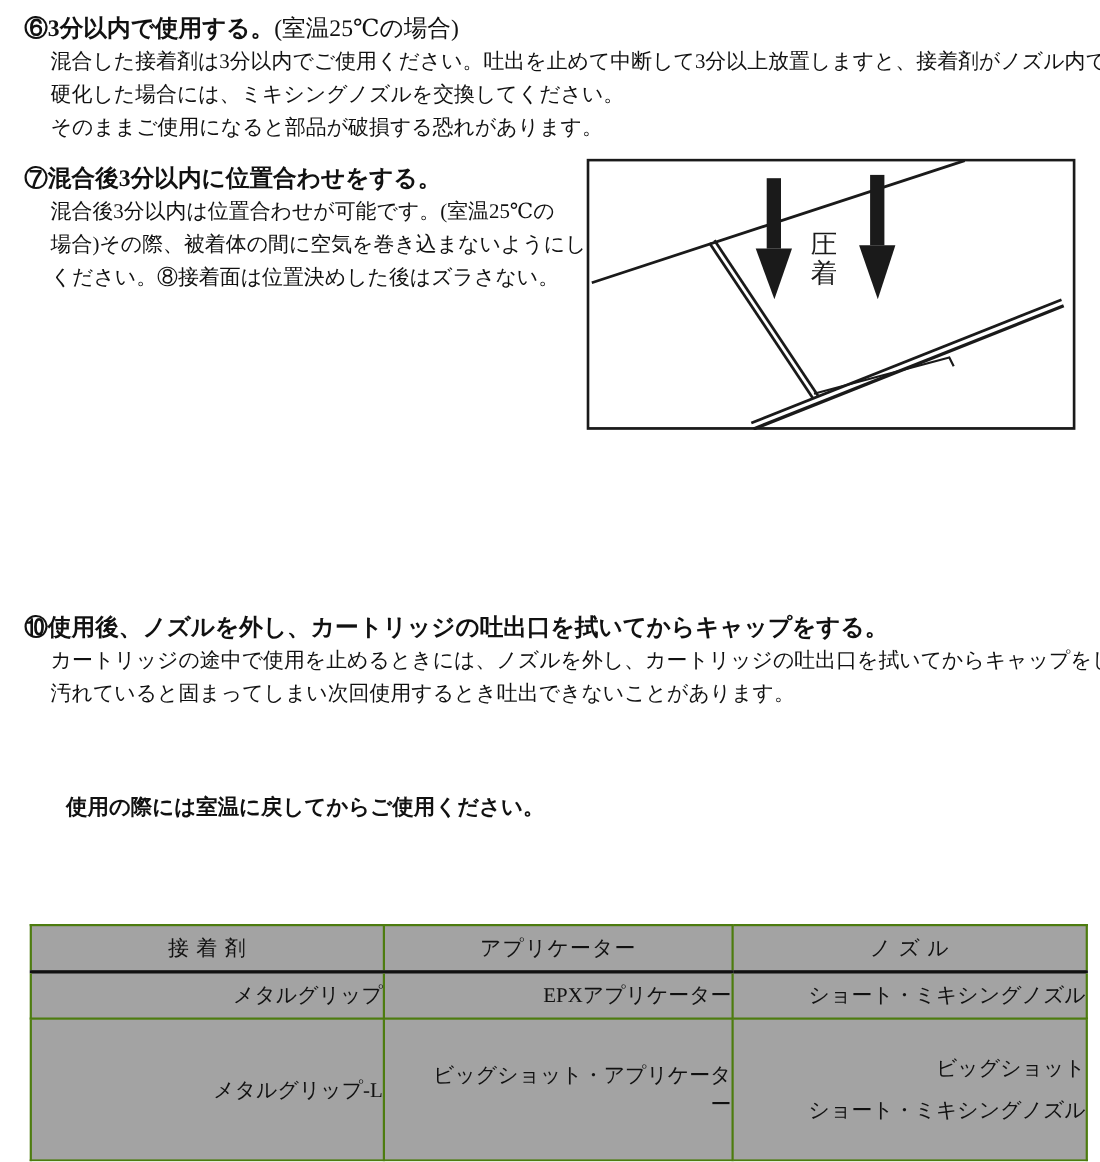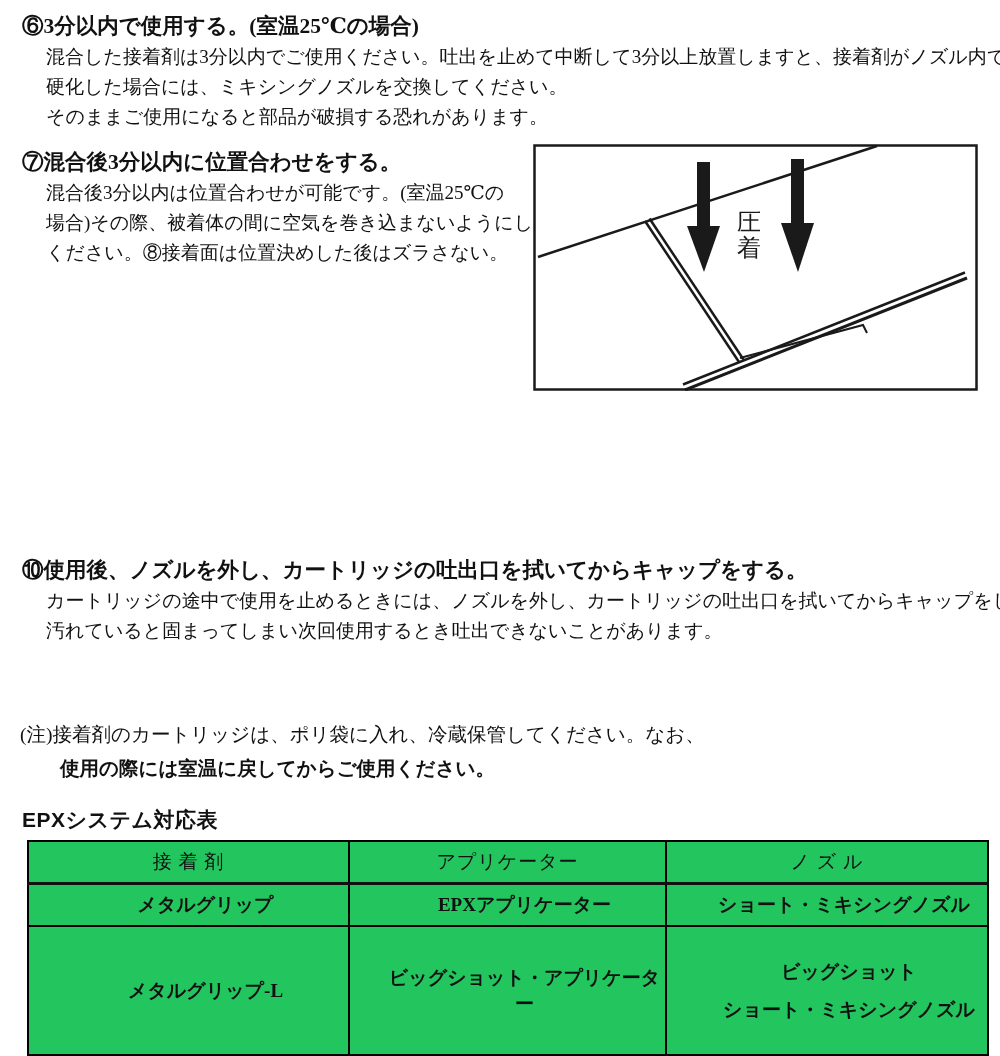--- a/index.html
+++ b/index.html
@@ -8,49 +8,49 @@
     width:1000px;height:1056px;
     background:#ffffff;
     color:#111111;
     font-family:"Liberation Serif","DejaVu Serif",serif;
     overflow:hidden;
   }
   .abs{position:absolute;}
   .sec-heading{
     font-size:21.5px;font-weight:bold;line-height:32px;white-space:nowrap;
   }
-  .sec-heading .note{font-weight:bold;}
+  .sec-heading .note{font-weight:normal;}
   .sec-body{font-size:19px;line-height:30px;}
   .sec-body .line{white-space:nowrap;}
   .indent{padding-left:24px;}
   .note-block{font-size:19.5px;line-height:34px;}
   .note-block .line{white-space:nowrap;}
   .note-block .line2{padding-left:40px;font-weight:bold;}
   .table-title{
     font-family:"Liberation Sans","DejaVu Sans",sans-serif;
     font-size:21px;font-weight:bold;letter-spacing:0.5px;white-space:nowrap;
   }
   table.epx{
     border-collapse:collapse;table-layout:fixed;
     font-size:19px;color:#111;
   }
   table.epx td,table.epx th{
-    border:2px solid #000000;
+    border:2px solid #4d7c0f;
     font-weight:normal;
     padding:0;
     vertical-align:middle;
-    background:#22c55e;
+    background:#a3a3a3;
   }
   table.epx th{
     height:40px;text-align:center;
     border-bottom:3px solid #111;
     letter-spacing:1px;
   }
   table.epx td{
-    text-align:center;padding-left:34px;font-weight:bold;
+    text-align:right;padding-left:34px;
   }
   tr.row-1 td{height:40px;}
   tr.row-2 td{height:127px;}
   .cell-lines .cline{line-height:38px;white-space:nowrap;margin-left:10px;}
   .diagram-box{background:#fff;}
 </style>
 </head>
 <body>
 
 <div class="page">
@@ -108,25 +108,23 @@
 
   <div class="abs" style="top:554px;left:22px;">
     <div class="sec-heading"><span>⑩使用後、ノズルを外し、カートリッジの吐出口を拭いてからキャップをする。</span></div>
     <div class="sec-body indent">
       <div class="line">カートリッジの途中で使用を止めるときには、ノズルを外し、カートリッジの吐出口を拭いてからキャップをしてください。</div>
       <div class="line">汚れていると固まってしまい次回使用するとき吐出できないことがあります。</div>
     </div>
   </div>
 
   <div class="abs note-block" style="top:718px;left:20px;">
-    <div class="line">(注)接着剤のカートリッジは、ポリ袋に入れ、冷蔵保管してください。なお、</div>
     <div class="line line2">使用の際には室温に戻してからご使用ください。</div>
   </div>
 
-  <div class="abs table-title" style="top:806px;left:22px;">EPXシステム対応表</div>
 
   <table class="epx abs" style="top:840px;left:27px;width:960px;">
     <colgroup>
       <col style="width:321px">
         <col style="width:317px">
         <col style="width:322px">
     </colgroup>
     <thead>
       <tr>
         <th>接 着 剤</th>

